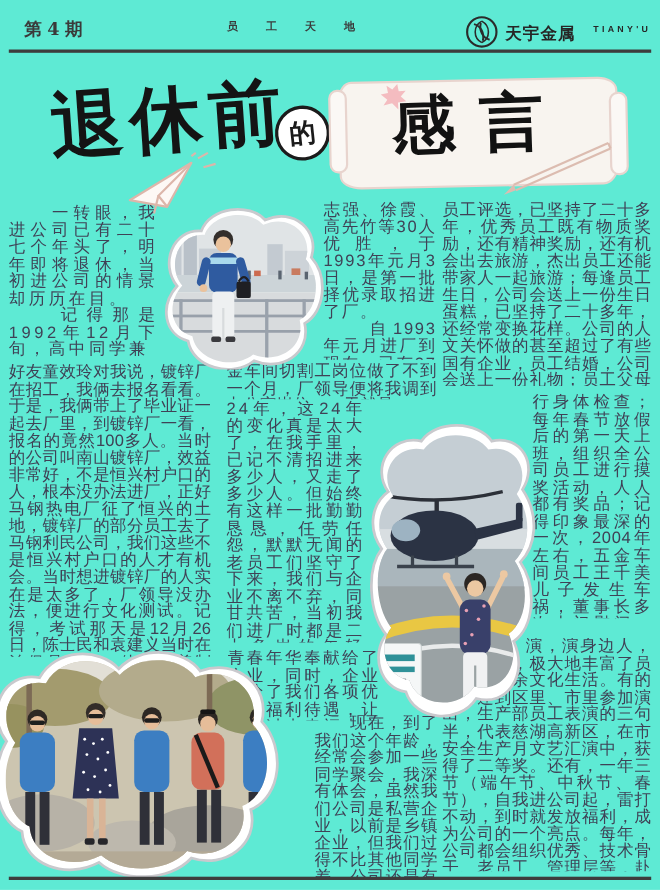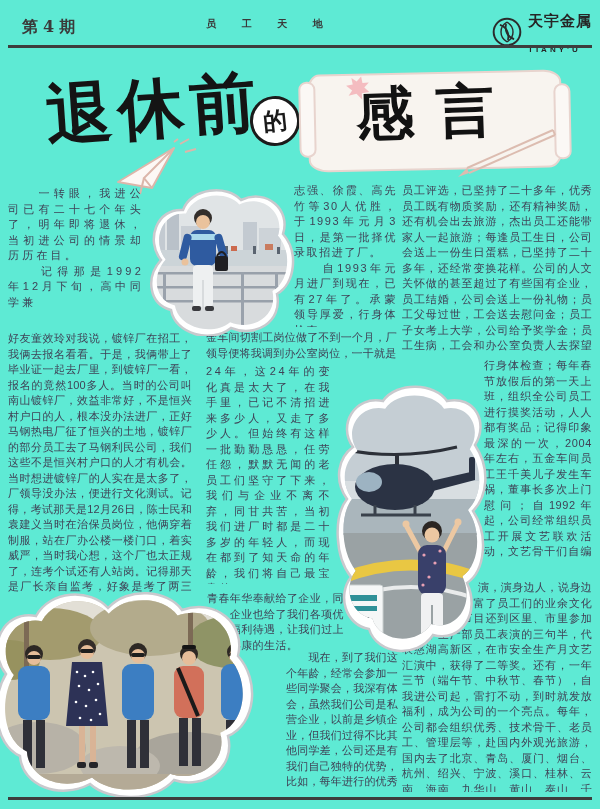--- a/index.html
+++ b/index.html
@@ -5,21 +5,21 @@
   html,body{margin:0;padding:0;background:#ffffff;}
   .page{position:relative;width:600px;height:809px;background:#5eead4;overflow:hidden;
         font-family:"Liberation Sans",sans-serif;}
   
   .issue{position:absolute;left:22px;top:17px;font-family:"DejaVu Serif",serif;
          font-size:16px;font-weight:bold;color:#3a3a3a;letter-spacing:5px;}
   .masthead{position:absolute;left:0;top:17px;width:540px;text-align:center;
             font-family:"DejaVu Serif",serif;font-size:10px;font-weight:bold;
             color:#3a3a3a;letter-spacing:11px;}
   .logo{position:absolute;right:8px;top:13px;display:flex;align-items:center;gap:5px;}
-  .logo-texts{display:flex;flex-direction:column;line-height:1.1;gap:16px;}
+  .logo-texts{display:flex;flex-direction:row;line-height:1.1;gap:16px;}
   .logo-cn{font-size:15px;font-weight:bold;color:#262626;letter-spacing:1px;}
   .logo-en{font-size:8px;font-weight:bold;color:#262626;letter-spacing:3px;}
   .rule{position:absolute;left:8px;width:584px;height:2.5px;background:#3d3d3d;}
   .rule-top{top:45px;} .rule-bottom{top:797px;}
   
   .title-main{position:absolute;left:46px;top:64px;font-family:"DejaVu Serif",serif;
               font-size:66px;font-weight:900;color:#141414;letter-spacing:6px;
               transform:rotate(-4deg);}
   .de-badge{position:absolute;left:250px;top:96px;width:44px;height:44px;
             border:3px solid #1b1b1b;border-radius:50%;background:#fff;
@@ -31,21 +31,21 @@
           transform:rotate(-1.2deg);}
   .scroll:before{content:"";position:absolute;left:-11px;top:5px;width:13px;height:72px;
           border:2px solid #e8d4ce;border-radius:8px;background:#fbf8f5;}
   .scroll:after{content:"";position:absolute;right:-11px;top:12px;width:13px;height:72px;
           border:2px solid #e8d4ce;border-radius:8px;background:#fbf8f5;}
   .banner-text{position:absolute;left:356px;top:74px;font-family:"DejaVu Serif",serif;
                font-size:58px;font-weight:900;color:#121212;letter-spacing:22px;
                transform:rotate(-2deg);}
   .doodle{position:absolute;}
   
-  .seg{position:absolute;font-size:11px;line-height:15.5px;color:#3f4256;
+  .seg{position:absolute;font-size:15px;line-height:15.5px;color:#3f4256;
        text-align:justify;white-space:pre-line;letter-spacing:0.2px;overflow:hidden;}
   .c1a{left:8px;  top:186px;width:136px;height:142px;letter-spacing:3.2px;}
   .c1b{left:8px;  top:331px;width:184px;height:266px;}
   .c2a{left:294px;top:183px;width:103px;height:144px;letter-spacing:1.6px;}
   .c2b{left:206px;top:330px;width:191px;height:33px;}
   .c2c{left:206px;top:364px;width:126px;height:220px;letter-spacing:2.6px;}
   .c2de{left:207px;top:591px;width:137px;height:64px;letter-spacing:0.4px;}
   .c2f{left:286px;top:650px;width:112px;height:148px;}
   .c3a{left:402px;top:183px;width:190px;height:168px;}
   .c3b{left:484px;top:358px;width:108px;height:204px;letter-spacing:0.6px;}

